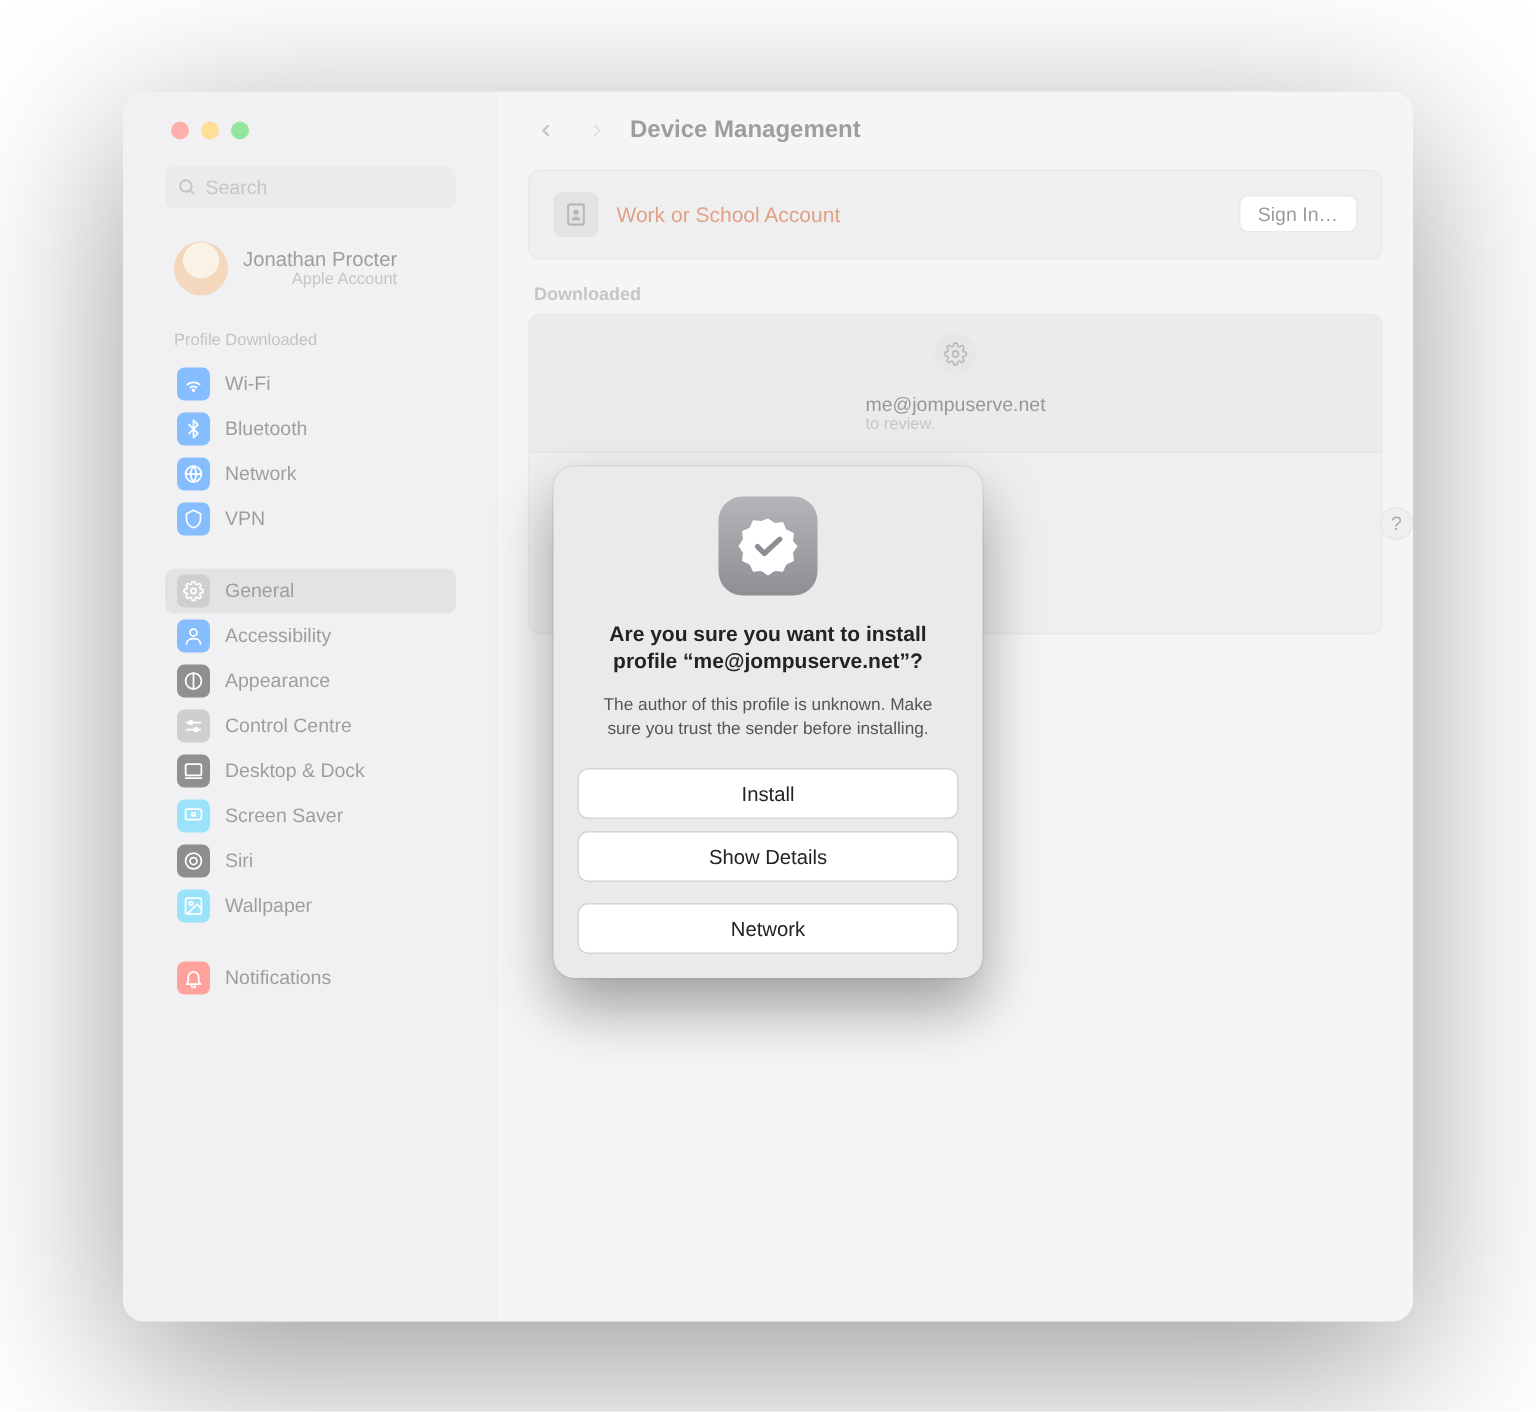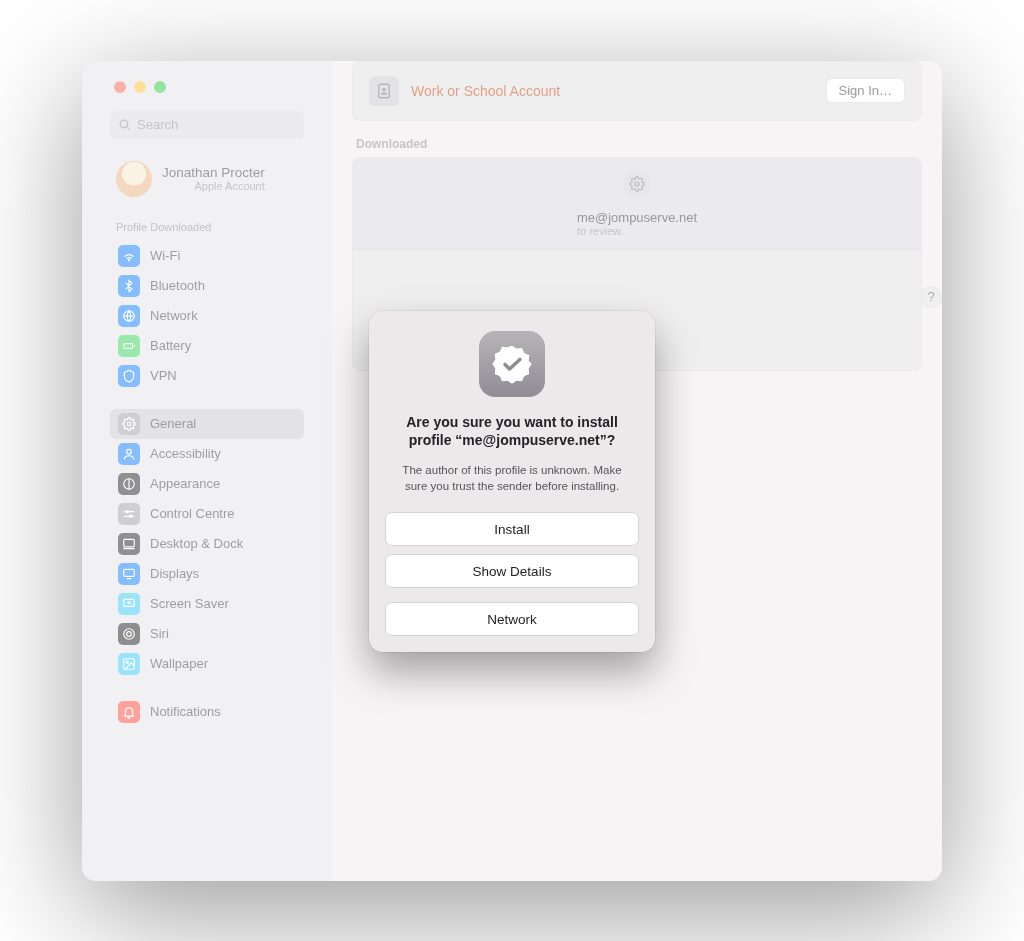--- a/index.html
+++ b/index.html
@@ -235,29 +235,20 @@
           <div class="side-item">
             <div class="side-icon" style="background: rgb(10, 122, 255);">
               <svg width="14" height="14" viewBox="0 0 24 24" fill="none" stroke="white" stroke-width="2" stroke-linecap="round" stroke-linejoin="round">
                 <circle cx="12" cy="12" r="9"></circle>
                 <path d="M3 12h18M12 3a14 14 0 0 1 0 18M12 3a14 14 0 0 0 0 18"></path>
               </svg>
             </div>
             <span>Network</span>
           </div>
           <div class="side-item">
-            <div class="side-icon" style="background: rgb(50, 209, 88);">
-              <svg width="14" height="14" viewBox="0 0 24 24" fill="none" stroke="white" stroke-width="2" stroke-linecap="round" stroke-linejoin="round">
-                <rect x="3" y="8" width="15" height="8" rx="2"></rect>
-                <line x1="21" y1="11" x2="21" y2="13"></line>
-              </svg>
-            </div>
-            <span>Battery</span>
-          </div>
-          <div class="side-item">
             <div class="side-icon" style="background: rgb(10, 122, 255);">
               <svg width="14" height="14" viewBox="0 0 24 24" fill="none" stroke="white" stroke-width="2" stroke-linecap="round" stroke-linejoin="round">
                 <path d="M12 2l8 4v6c0 5-3.5 9-8 10-4.5-1-8-5-8-10V6z"></path>
               </svg>
             </div>
             <span>VPN</span>
           </div>
         </div>
     <div style="height:10px"></div>
     <div id="side-group-2">
@@ -302,29 +293,20 @@
           <div class="side-item">
             <div class="side-icon" style="background: rgb(32, 31, 34);">
               <svg width="14" height="14" viewBox="0 0 24 24" fill="none" stroke="white" stroke-width="2" stroke-linecap="round" stroke-linejoin="round">
                 <rect x="3" y="4" width="18" height="13" rx="2"></rect>
                 <line x1="3" y1="20" x2="21" y2="20"></line>
               </svg>
             </div>
             <span>Desktop &amp; Dock</span>
           </div>
           <div class="side-item">
-            <div class="side-icon" style="background: rgb(10, 122, 255);">
-              <svg width="14" height="14" viewBox="0 0 24 24" fill="none" stroke="white" stroke-width="2" stroke-linecap="round" stroke-linejoin="round">
-                <rect x="3" y="4" width="18" height="12" rx="2"></rect>
-                <line x1="9" y1="20" x2="15" y2="20"></line>
-              </svg>
-            </div>
-            <span>Displays</span>
-          </div>
-          <div class="side-item">
             <div class="side-icon" style="background: rgb(52, 199, 247);">
               <svg width="14" height="14" viewBox="0 0 24 24" fill="none" stroke="white" stroke-width="2" stroke-linecap="round" stroke-linejoin="round">
                 <rect x="3" y="4" width="18" height="12" rx="2"></rect>
                 <circle cx="12" cy="10" r="2"></circle>
               </svg>
             </div>
             <span>Screen Saver</span>
           </div>
           <div class="side-item">
             <div class="side-icon" style="background: rgb(29, 28, 31);">
@@ -354,20 +336,33 @@
                 <path d="M18 16v-5a6 6 0 1 0-12 0v5l-2 3h16z"></path>
                 <path d="M10 21a2 2 0 0 0 4 0"></path>
               </svg>
             </div>
             <span>Notifications</span>
           </div>
         </div>
   </div>
 
   <div class="content">
+    <div class="titlebar">
+      <div class="nav-arrow">
+        <svg width="14" height="14" viewBox="0 0 24 24" fill="none" stroke="currentColor" stroke-width="2.5">
+              <polyline points="15 18 9 12 15 6"></polyline>
+            </svg>
+      </div>
+      <div class="nav-arrow" style="color:#c4c2c6">
+        <svg width="14" height="14" viewBox="0 0 24 24" fill="none" stroke="currentColor" stroke-width="2.5">
+              <polyline points="9 18 15 12 9 6"></polyline>
+            </svg>
+      </div>
+      <h1>Device Management</h1>
+    </div>
 
     <div class="content-body">
       <div class="card work-row">
         <div class="work-left">
           <div class="work-icon">
             <svg width="18" height="18" viewBox="0 0 24 24" fill="currentColor">
                   <rect x="5" y="3" width="14" height="18" rx="2" fill="none" stroke="currentColor" stroke-width="1.8"></rect>
                   <circle cx="12" cy="10" r="2.4"></circle>
                   <path d="M8 17c0-2 1.8-3 4-3s4 1 4 3"></path>
                 </svg>

